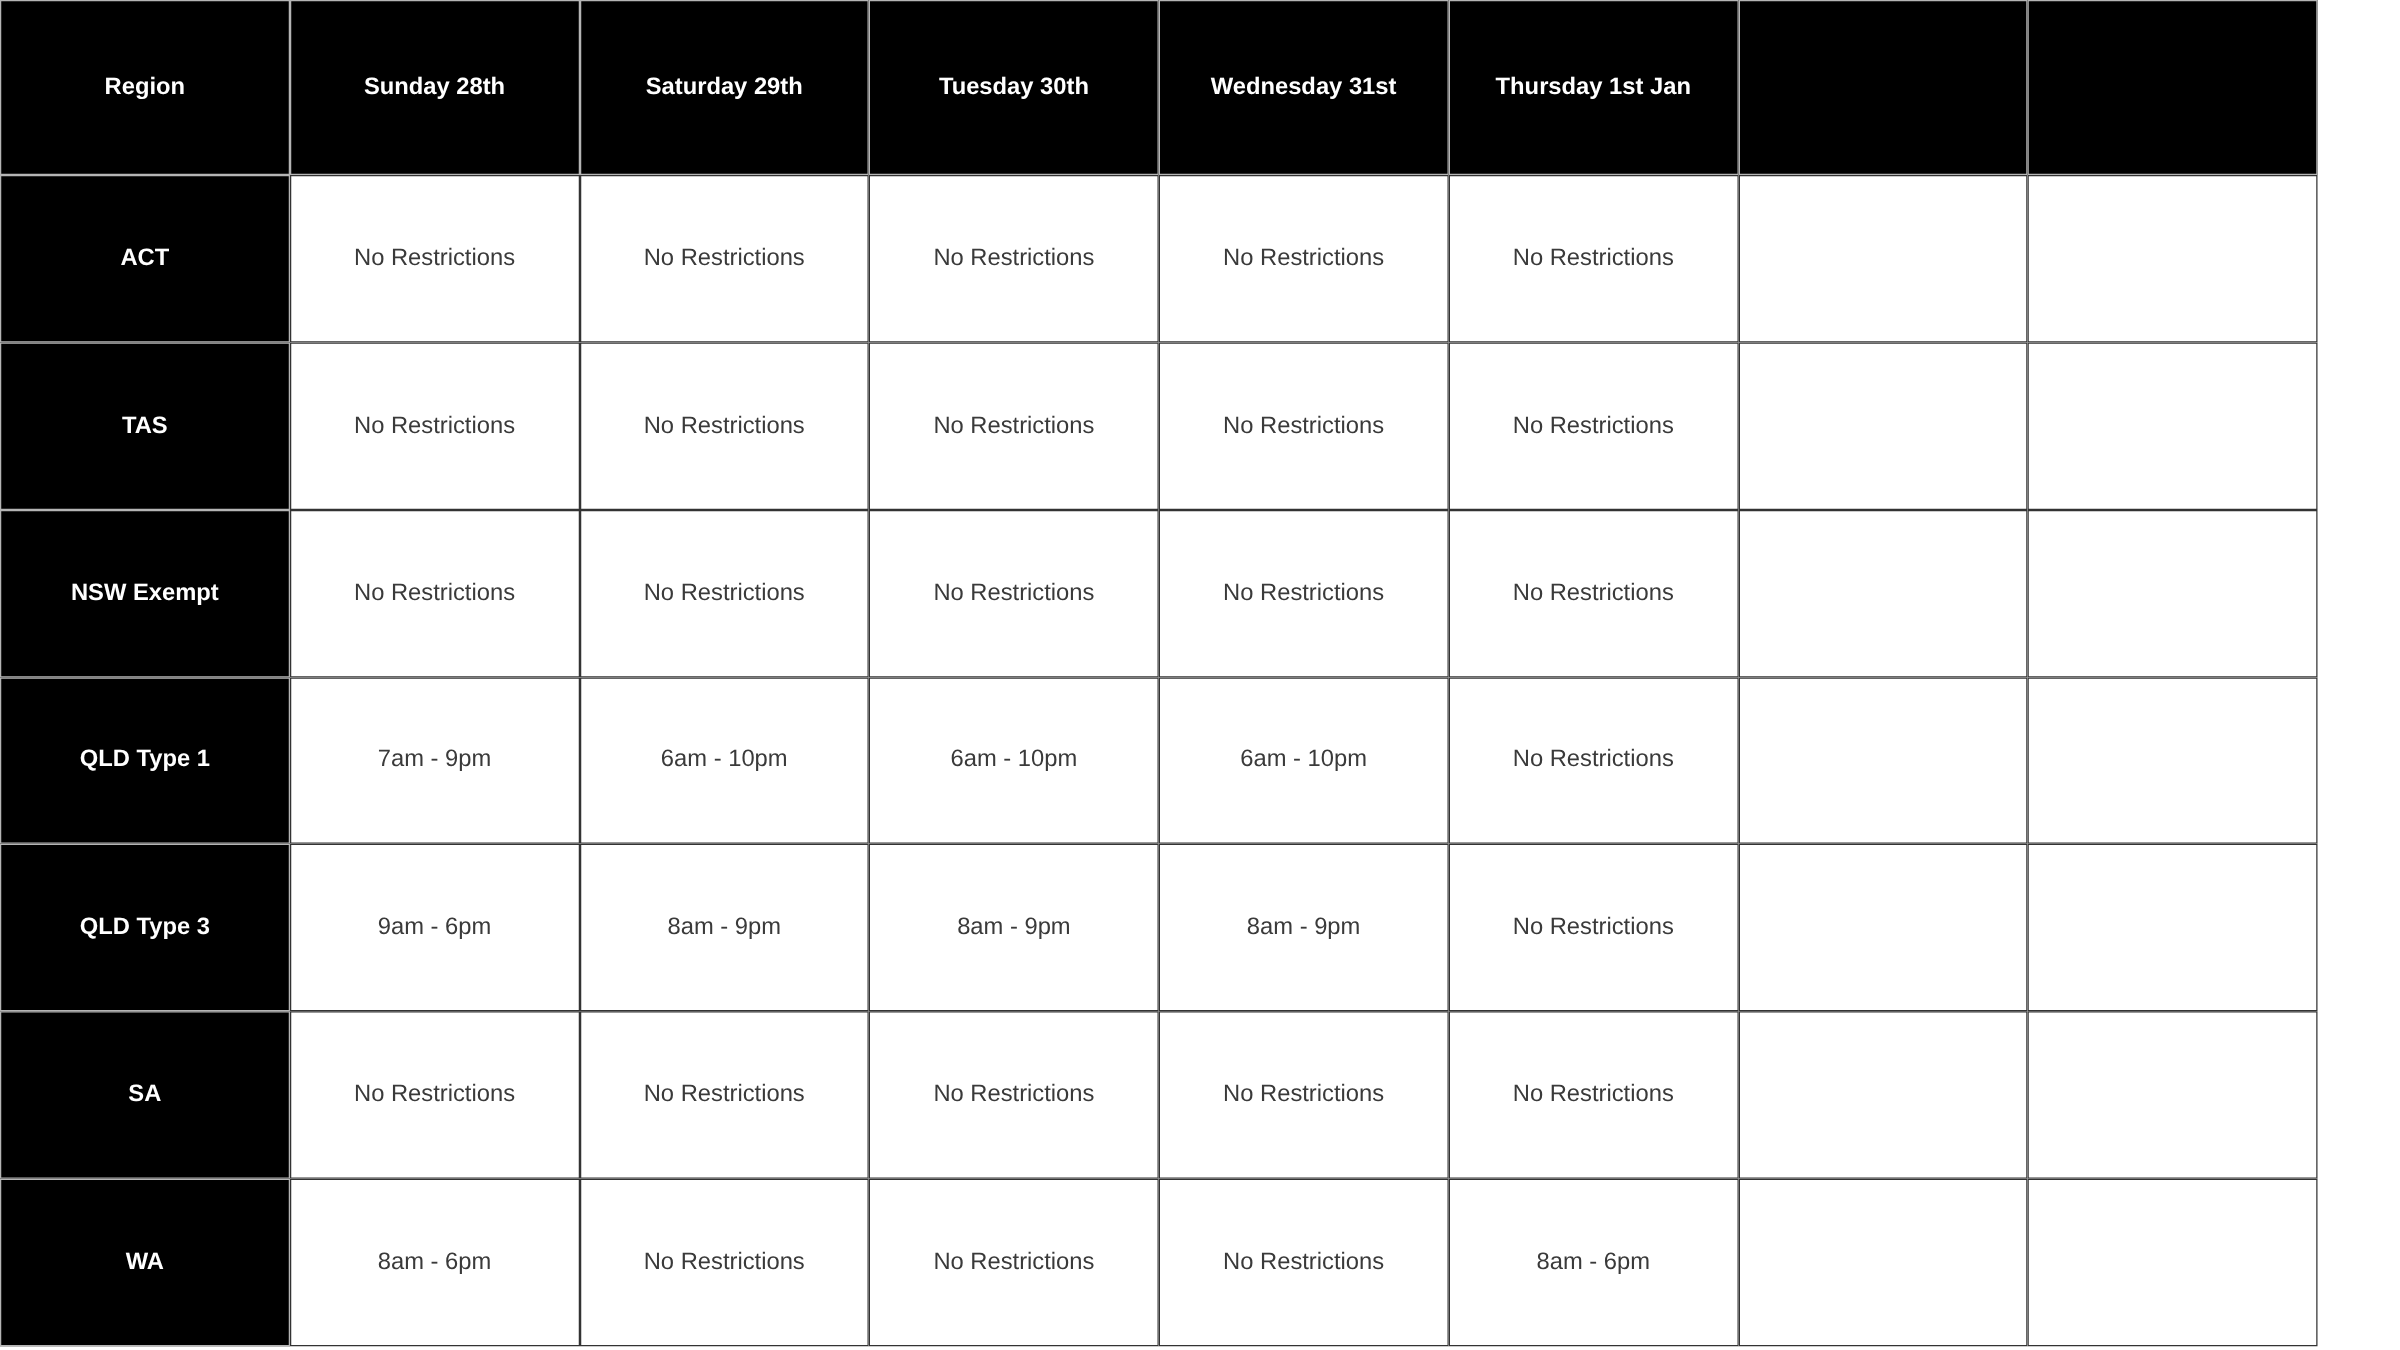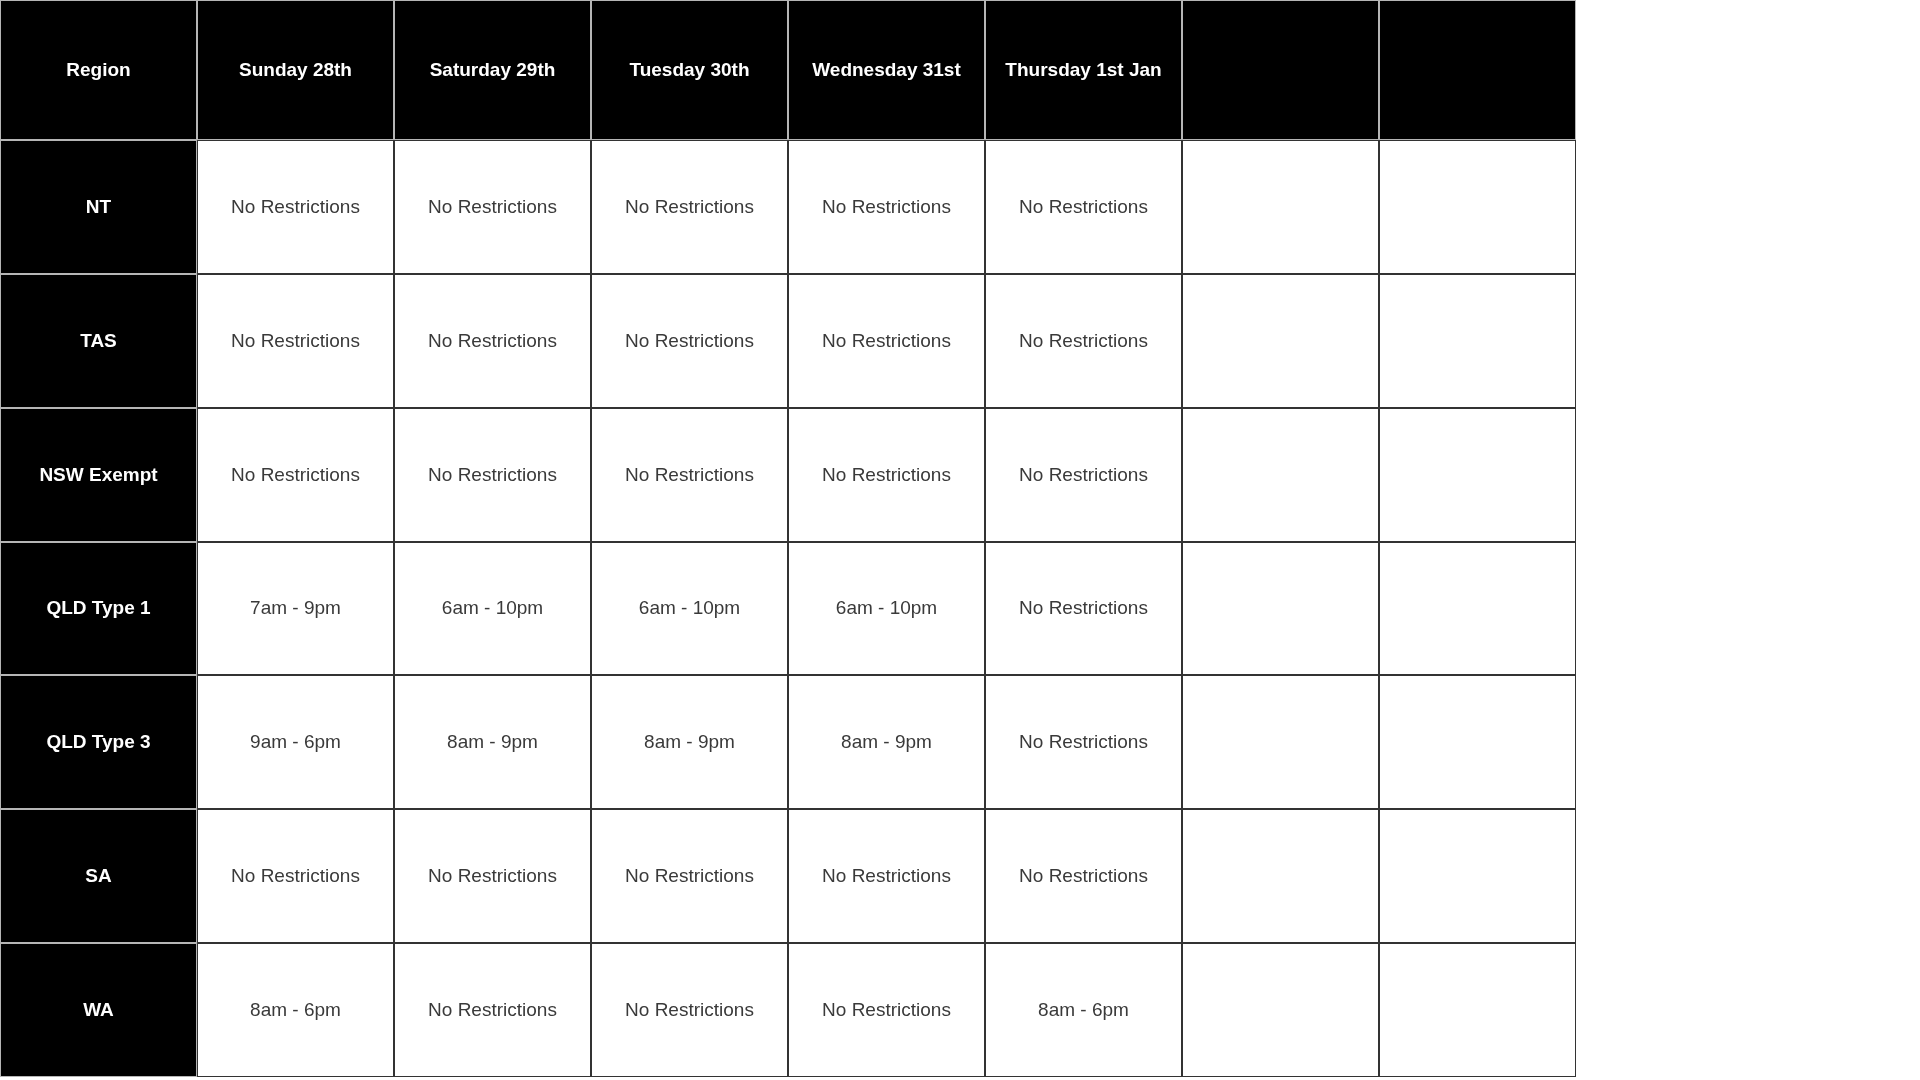--- a/index.html
+++ b/index.html
@@ -8,21 +8,21 @@
     background: #ffffff;
     font-family: "Liberation Sans", sans-serif;
   }
   .page {
     width: 1920px;
     height: 1080px;
     background: #ffffff;
     overflow: hidden;
   }
   table.restrictions {
-    width: 1576px;
+    width: 1854px;
     height: 1077px;
     border-collapse: separate;
     border-spacing: 0;
     table-layout: fixed;
   }
   table.restrictions thead tr {
     height: 140px;
   }
   table.restrictions th,
   table.restrictions td {
@@ -60,21 +60,21 @@
           <th>Saturday 29th</th>
           <th>Tuesday 30th</th>
           <th>Wednesday 31st</th>
           <th>Thursday 1st Jan</th>
           <th></th>
           <th></th>
         </tr>
     </thead>
     <tbody>
         <tr>
-          <th>NT</th>
+          <th>ACT</th>
           <td>No Restrictions</td>
           <td>No Restrictions</td>
           <td>No Restrictions</td>
           <td>No Restrictions</td>
           <td>No Restrictions</td>
           <td></td>
           <td></td>
         </tr>
         <tr>
           <th>TAS</th>

